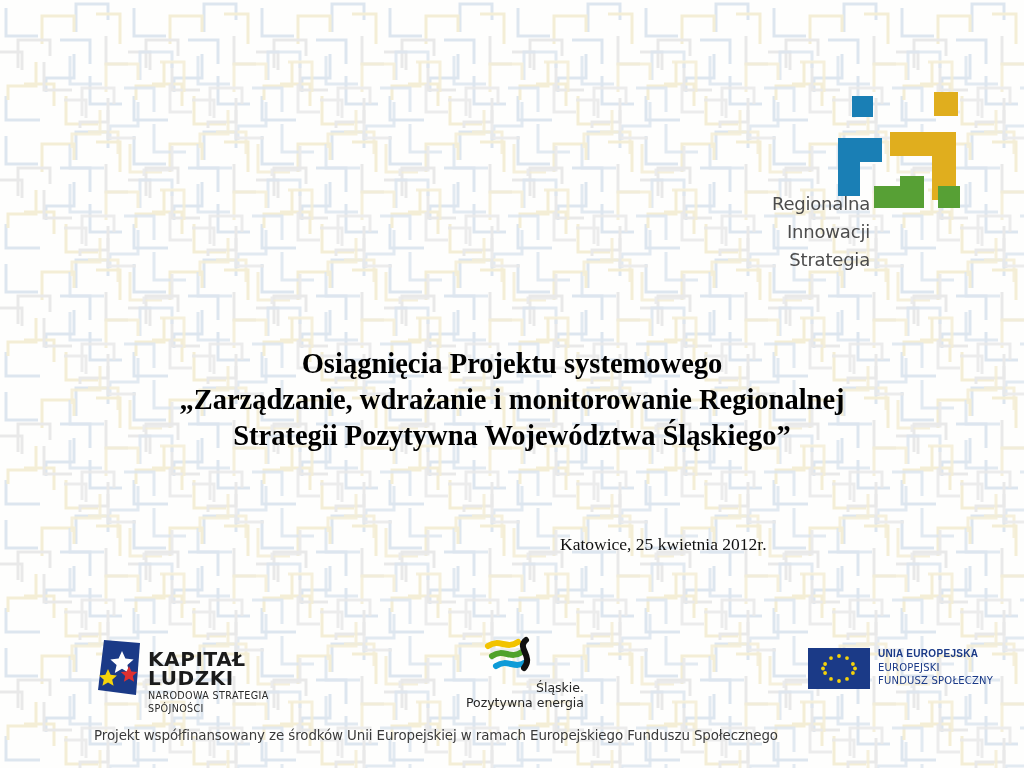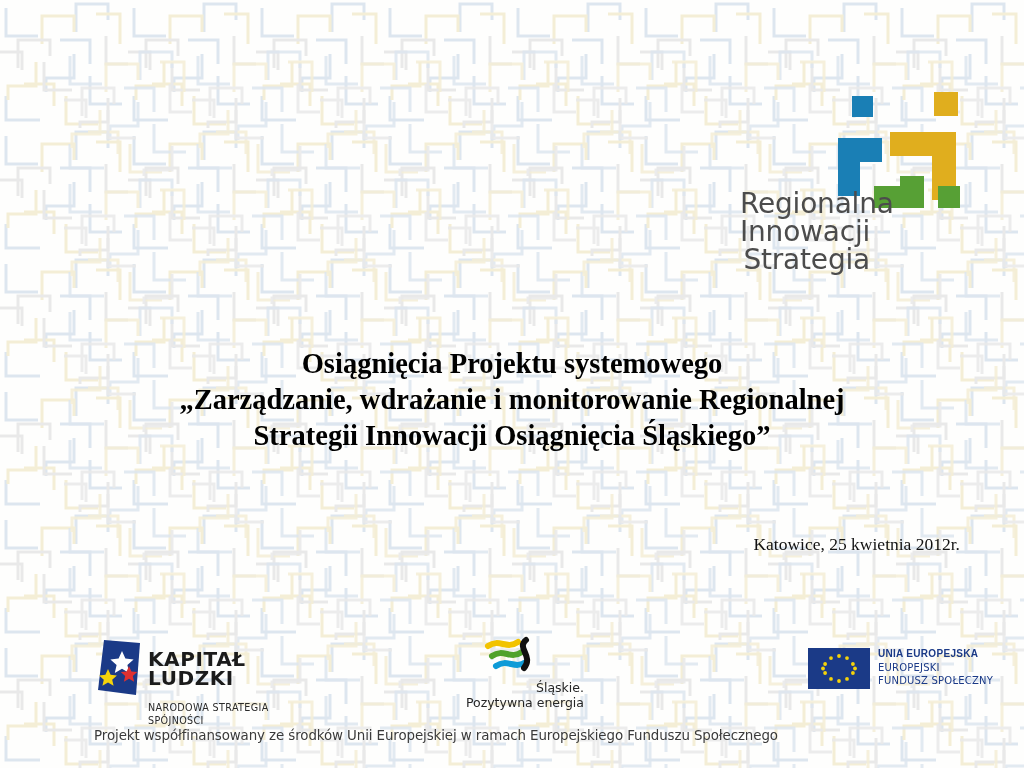--- a/index.html
+++ b/index.html
@@ -44,21 +44,21 @@
     height: 120px;
   }
   #rsi-logo .logo-words {
     position: absolute;
     left: 0;
     top: 98px;
     width: 130px;
     text-align: right;
     color: #4c4c4c;
     font-family: "DejaVu Sans", sans-serif;
-    font-size: 28px;
+    font-size: 18px;
     line-height: 28px;
     letter-spacing: -0.2px;
   }
 
   
   #title-block {
     position: absolute;
     left: 62px;
     top: 346px;
     width: 900px;
@@ -73,21 +73,21 @@
     color: #000000;
     white-space: nowrap;
   }
 
   
   #date-line {
     position: absolute;
     left: 560px;
     top: 534px;
     width: 400px;
-    text-align: right;
+    text-align: left;
     font-family: "Liberation Serif", "DejaVu Serif", serif;
     font-size: 17.5px;
     color: #111111;
     z-index: 3;
   }
 
   
   .bottom-logo {
     position: absolute;
     z-index: 3;
@@ -104,21 +104,21 @@
     letter-spacing: 0.6px;
     color: #1b1b1b;
     line-height: 19px;
   }
   #logo-kapital .kl-sub {
     font-family: "DejaVu Sans", sans-serif;
     font-size: 9.6px;
     letter-spacing: 0.35px;
     color: #2a2a2a;
     line-height: 13px;
-    margin-top: 13px;
+    margin-top: 1px;
   }
 
   
   #logo-slaskie { left: 444px; top: 636px; width: 140px; height: 72px; text-align: right; }
   #logo-slaskie .sl-mark { width: 140px; height: 38px; }
   #logo-slaskie .sl-name {
     font-family: "DejaVu Sans", sans-serif;
     font-size: 12.5px;
     color: #262626;
     line-height: 15px;
@@ -229,21 +229,21 @@
     <div class="logo-words">
       <div>Regionalna</div>
       <div>Innowacji</div>
       <div>Strategia</div>
     </div>
   </div>
 
   <div id="title-block">
     <div class="tline">Osiągnięcia Projektu systemowego</div>
     <div class="tline">„Zarządzanie, wdrażanie i monitorowanie Regionalnej</div>
-    <div class="tline">Strategii Innowacji Osiągnięcia Śląskiego”</div>
+    <div class="tline">Strategii Pozytywna Województwa Śląskiego”</div>
   </div>
 
   <div id="date-line">Katowice, 25 kwietnia 2012r.</div>
 
   <div id="logo-kapital" class="bottom-logo">
     <svg class="kl-emblem" viewBox="0 0 44 58" xmlns="http://www.w3.org/2000/svg">
       <path d="M8 0 L44 3 L40 55 L2 50 Z" fill="#1b3a87"></path>
 
       <path d="M26 11 L29.4 18.6 L37.6 19.4 L31.4 25 L33.2 33 L26 28.8 L18.8 33 L20.6 25 L14.4 19.4 L22.6 18.6 Z" fill="#ffffff"></path>
 

